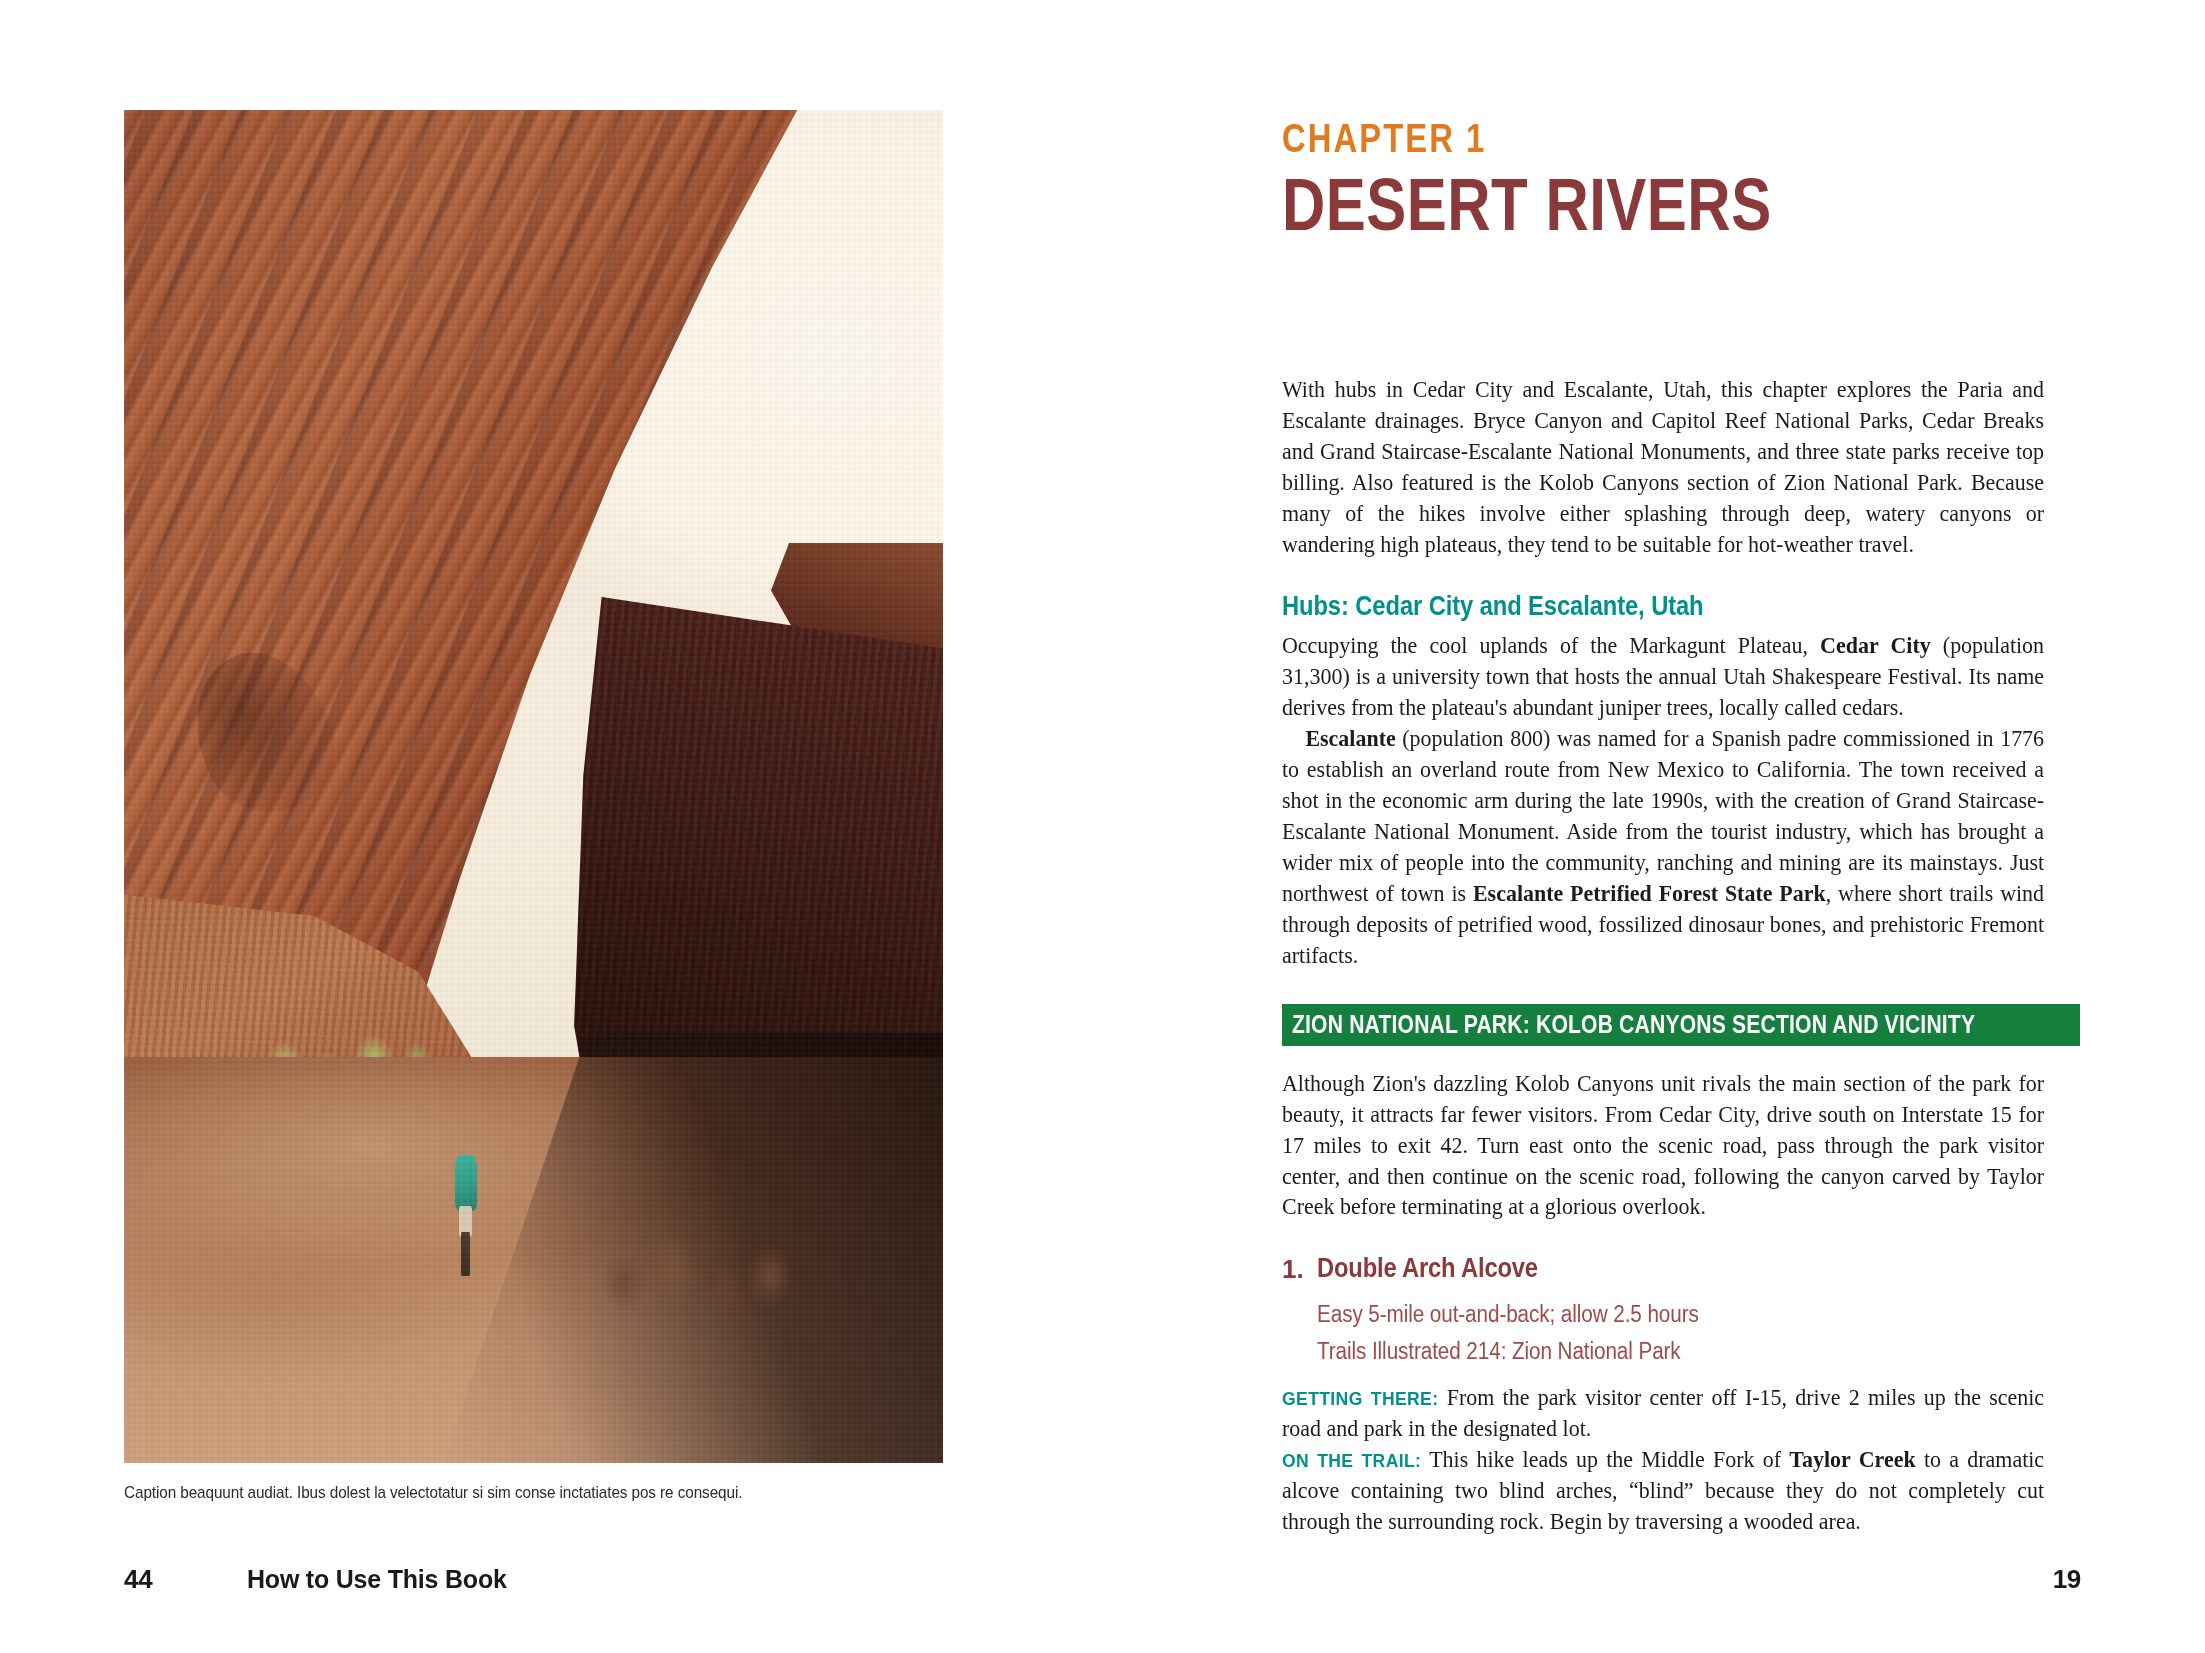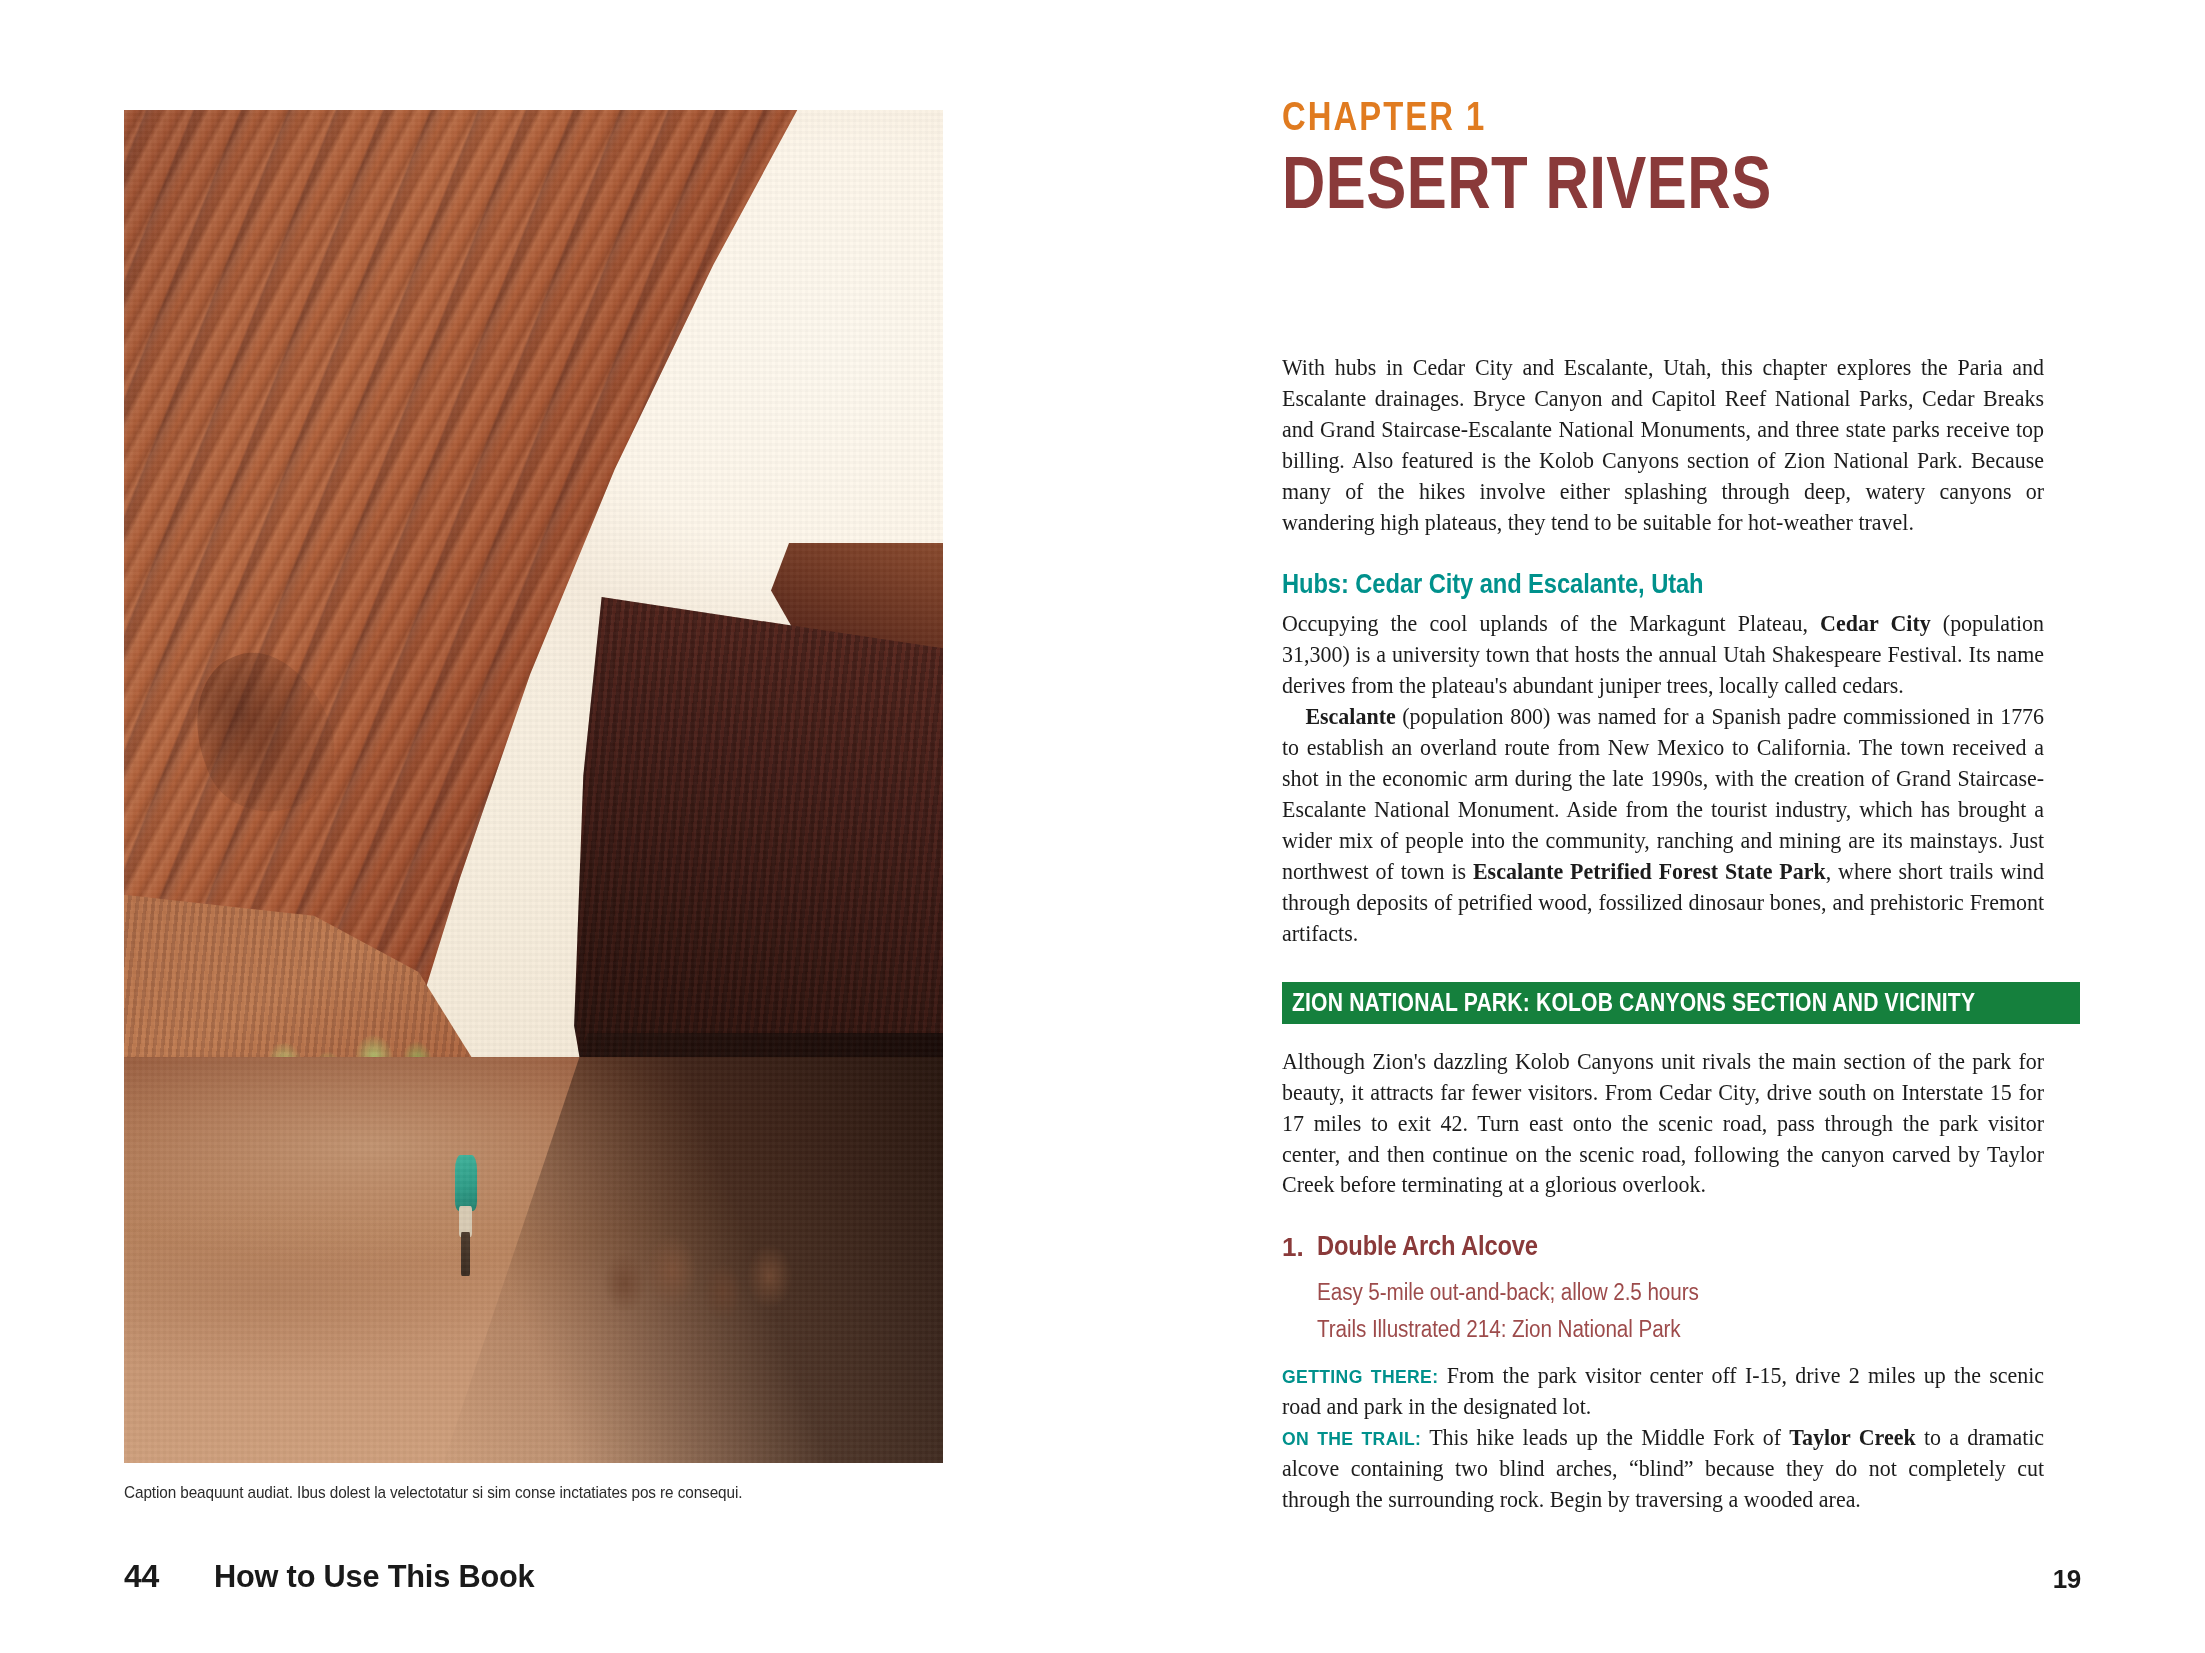--- a/index.html
+++ b/index.html
@@ -254,21 +254,21 @@
     letter-spacing: -0.1px;
     transform: scaleX(0.90);
     transform-origin: left top;
     white-space: nowrap;
   }
 
   
   .text-page {
     position: absolute;
     left: 1282px;
-    top: 96px;
+    top: 118px;
     width: 798px;
   }
 
   .chapter-eyebrow {
     font-family: "Liberation Sans", sans-serif;
     font-weight: 700;
     font-size: 40px;
     letter-spacing: 2.5px;
     color: #E07B20;
     transform: scaleX(0.82);
@@ -388,24 +388,24 @@
 
   b, strong { font-weight: 700; }
 
   
   .footer-left {
     position: absolute;
     left: 124px;
     bottom: 59px;
     display: flex;
     align-items: baseline;
-    gap: 55px;
-    font-family: "Liberation Sans", sans-serif;
-    font-weight: 700;
-    font-size: 32px;
+    gap: 95px;
+    font-family: "Liberation Sans", sans-serif;
+    font-weight: 700;
+    font-size: 26px;
     color: #1a1a1a;
   }
   .footer-left .folio { letter-spacing: -0.3px; }
   .footer-left .runhead { letter-spacing: -0.2px; transform: scaleX(0.96); transform-origin: left center; }
 
   .footer-right {
     position: absolute;
     right: 124px;
     bottom: 59px;
     font-family: "Liberation Sans", sans-serif;

